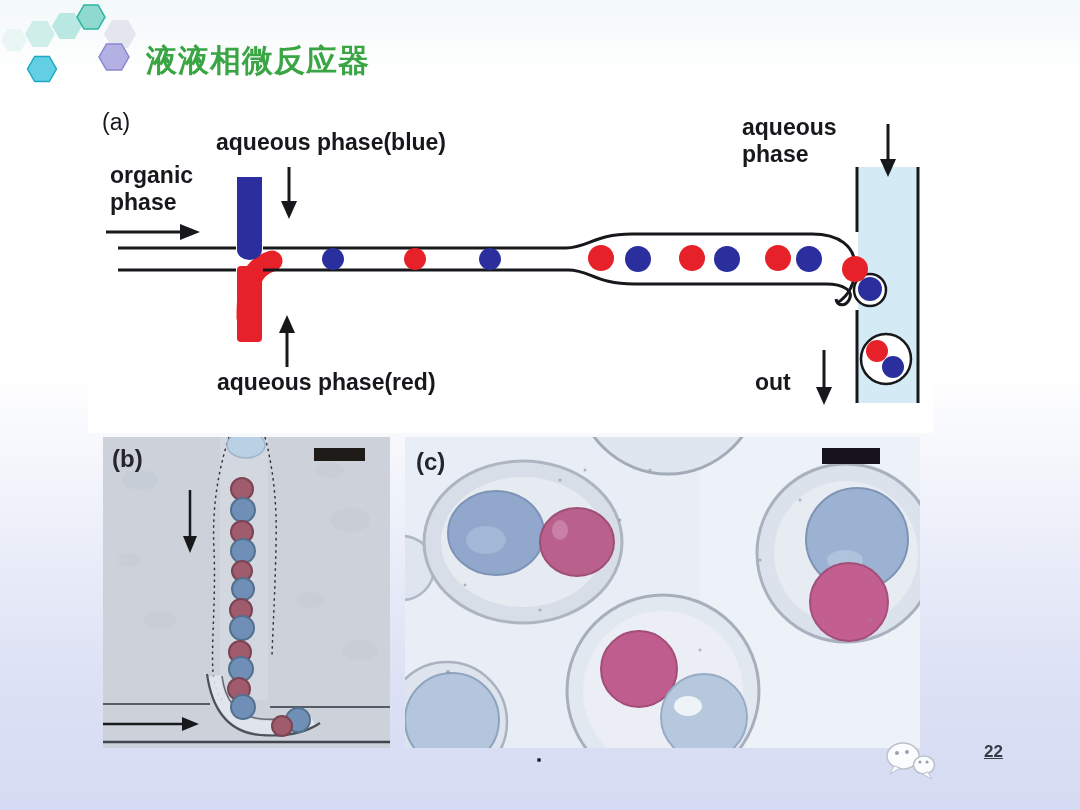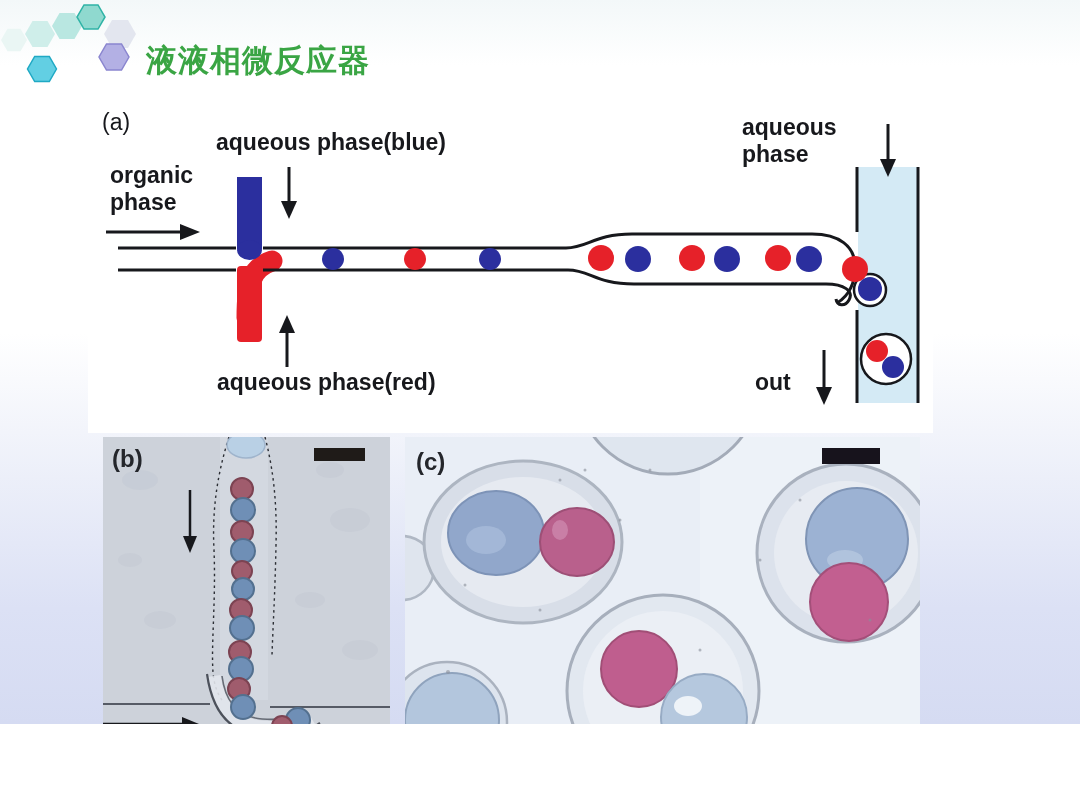--- a/index.html
+++ b/index.html
@@ -1,18 +1,18 @@
 <!DOCTYPE html>
 <html><head>
 <meta charset="utf-8">
 <style>
   html,body{margin:0;padding:0;}
   body{font-family:"Liberation Sans",sans-serif;}
   #slide{
-    position:relative;width:1080px;height:724px;overflow:hidden;
+    position:relative;width:1080px;height:810px;overflow:hidden;
     background:linear-gradient(180deg,#f3f8f9 0%,#ffffff 9%,#ffffff 46%,#eceff9 66%,#dce1f5 84%,#d5dbf2 100%);
   }
   .abs{position:absolute;}
   #page-title{
     position:absolute;left:146px;top:40px;
     font-size:31px;font-weight:bold;letter-spacing:1px;color:#3aa544;
   }
   svg text{font-family:"Liberation Sans",sans-serif;}
   .diaglabel{font-size:23px;font-weight:600;fill:#17181c;}
   .panlabel{font-size:23px;font-weight:500;fill:#17181c;}

